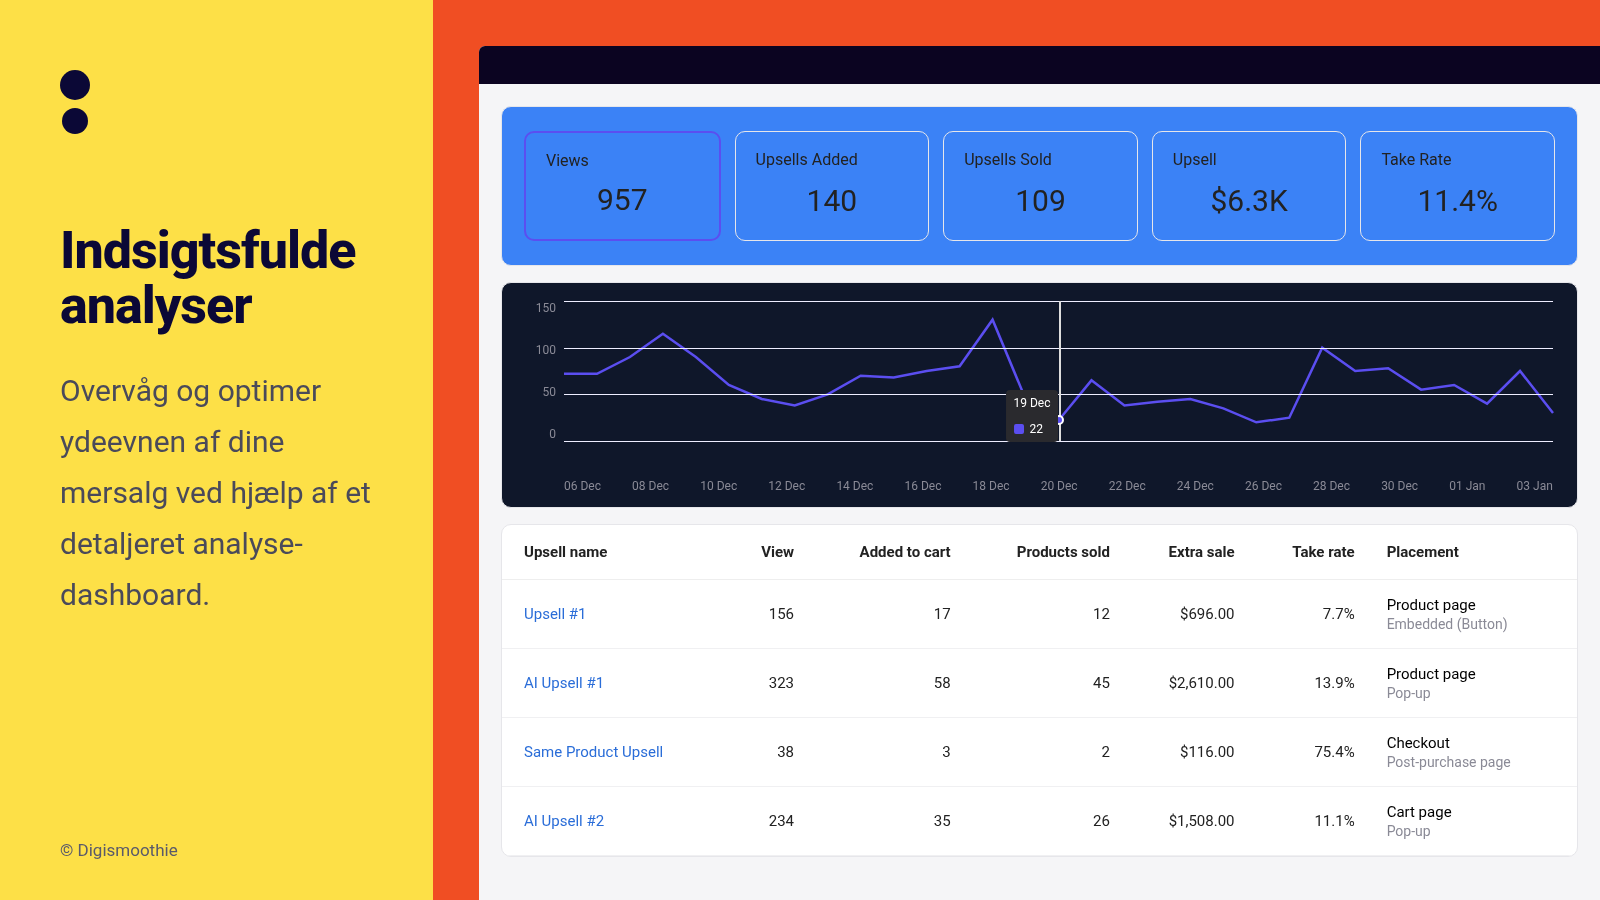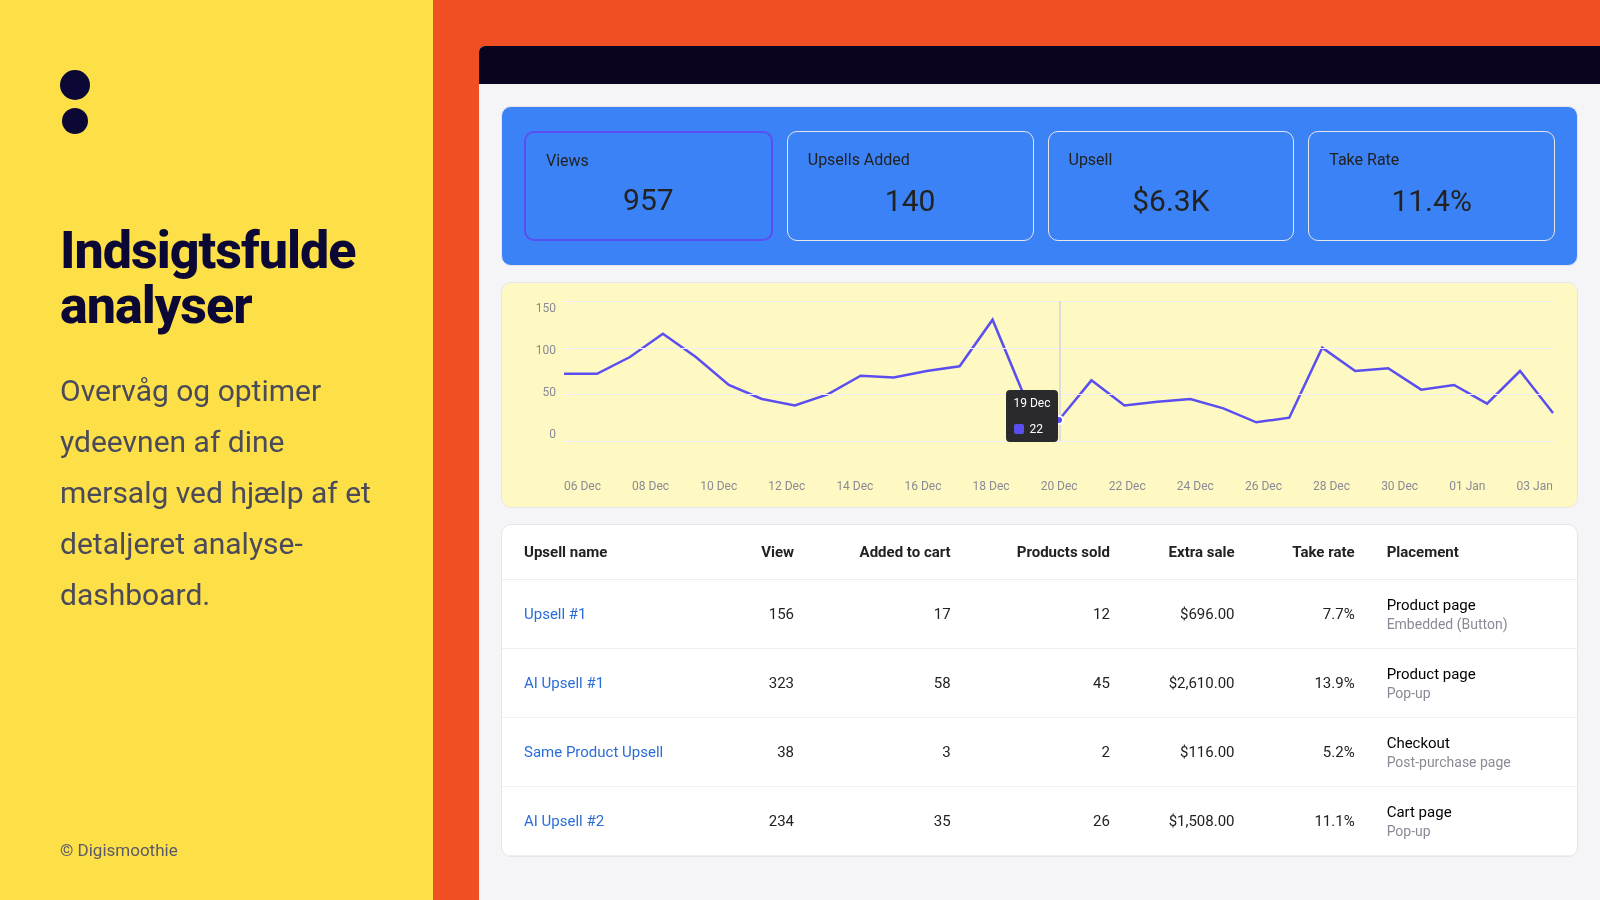--- a/index.html
+++ b/index.html
@@ -17,21 +17,21 @@
   .app { background: #f5f5f7; border-radius: 6px 0 0 0; overflow: hidden; width: 100%; height: 100%; }
   .topbar { background: #0b0421; height: 38px; }
   .content { padding: 22px 22px 0 22px; }
 
   .cards { display: flex; gap: 14px; background: #3b82f6; border: 1px solid #e6e6ea; border-radius: 10px; padding: 24px 22px; margin-bottom: 16px; }
   .card { flex: 1; border: 1px solid #e6e6ea; border-radius: 10px; padding: 18px 20px 22px 20px; min-height: 110px; display: flex; flex-direction: column; justify-content: space-between; }
   .card.selected { border: 2px solid #5b4ef0; }
   .card .label { font-size: 16px; color: #222; }
   .card .value { font-size: 30px; color: #222; text-align: center; font-weight: 400; }
 
-  .chart-card { background: #fef9c3; border: 1px solid #e6e6ea; border-radius: 10px; padding: 18px 24px 14px 24px; margin-bottom: 16px; }
+  .chart-card { background: #0f172a; border: 1px solid #e6e6ea; border-radius: 10px; padding: 18px 24px 14px 24px; margin-bottom: 16px; }
   .chart-area { position: relative; height: 170px; display: flex; }
   .y-axis { width: 38px; display: flex; flex-direction: column; justify-content: space-between; align-items: flex-end; font-size: 12px; color: #8a8a96; padding-right: 8px; height: 140px; }
   .plot { flex: 1; position: relative; height: 140px; }
   .grid-line { position: absolute; left: 0; right: 0; border-top: 1px solid #eef; }
   svg.line { position: absolute; left: 0; top: 0; width: 100%; height: 100%; overflow: visible; }
   .hover-line { position: absolute; top: 0; bottom: 0; width: 2px; background: #ddd; }
   .hover-dot { position: absolute; width: 10px; height: 10px; border-radius: 50%; background: #5b4ef0; border: 2px solid #fff; transform: translate(-50%,-50%); }
   .tooltip { position: absolute; background: #2a2a2e; color: #fff; font-size: 12px; padding: 6px 8px; border-radius: 4px; transform: translate(-100%,-50%); }
   .tooltip .tt-date { display:block; margin-bottom:2px;}
   .tooltip .tt-row { display:flex; align-items:center; gap:6px;margin-top:12px;}
@@ -71,20 +71,24 @@
       <div class="content">
 
         <div class="cards" id="cards-row">
             <div class="card selected">
               <div class="label">Views</div>
               <div class="value">957</div>
             </div>
             <div class="card">
               <div class="label">Upsells Added</div>
               <div class="value">140</div>
+            </div>
+            <div class="card">
+              <div class="label">Upsells Sold</div>
+              <div class="value">109</div>
             </div>
             <div class="card">
               <div class="label">Upsell</div>
               <div class="value">$6.3K</div>
             </div>
             <div class="card">
               <div class="label">Take Rate</div>
               <div class="value">11.4%</div>
             </div>
           </div>
@@ -172,21 +176,21 @@
                     <div class="p1">Product page</div>
                     <div class="p2">Pop-up</div>
                   </td>
                 </tr>
                 <tr>
                   <td class="link">Same Product Upsell</td>
                   <td class="num">38</td>
                   <td class="num">3</td>
                   <td class="num">2</td>
                   <td class="num">$116.00</td>
-                  <td class="num">5.2%</td>
+                  <td class="num">75.4%</td>
                   <td class="placement">
                     <div class="p1">Checkout</div>
                     <div class="p2">Post-purchase page</div>
                   </td>
                 </tr>
                 <tr>
                   <td class="link">AI Upsell #2</td>
                   <td class="num">234</td>
                   <td class="num">35</td>
                   <td class="num">26</td>

